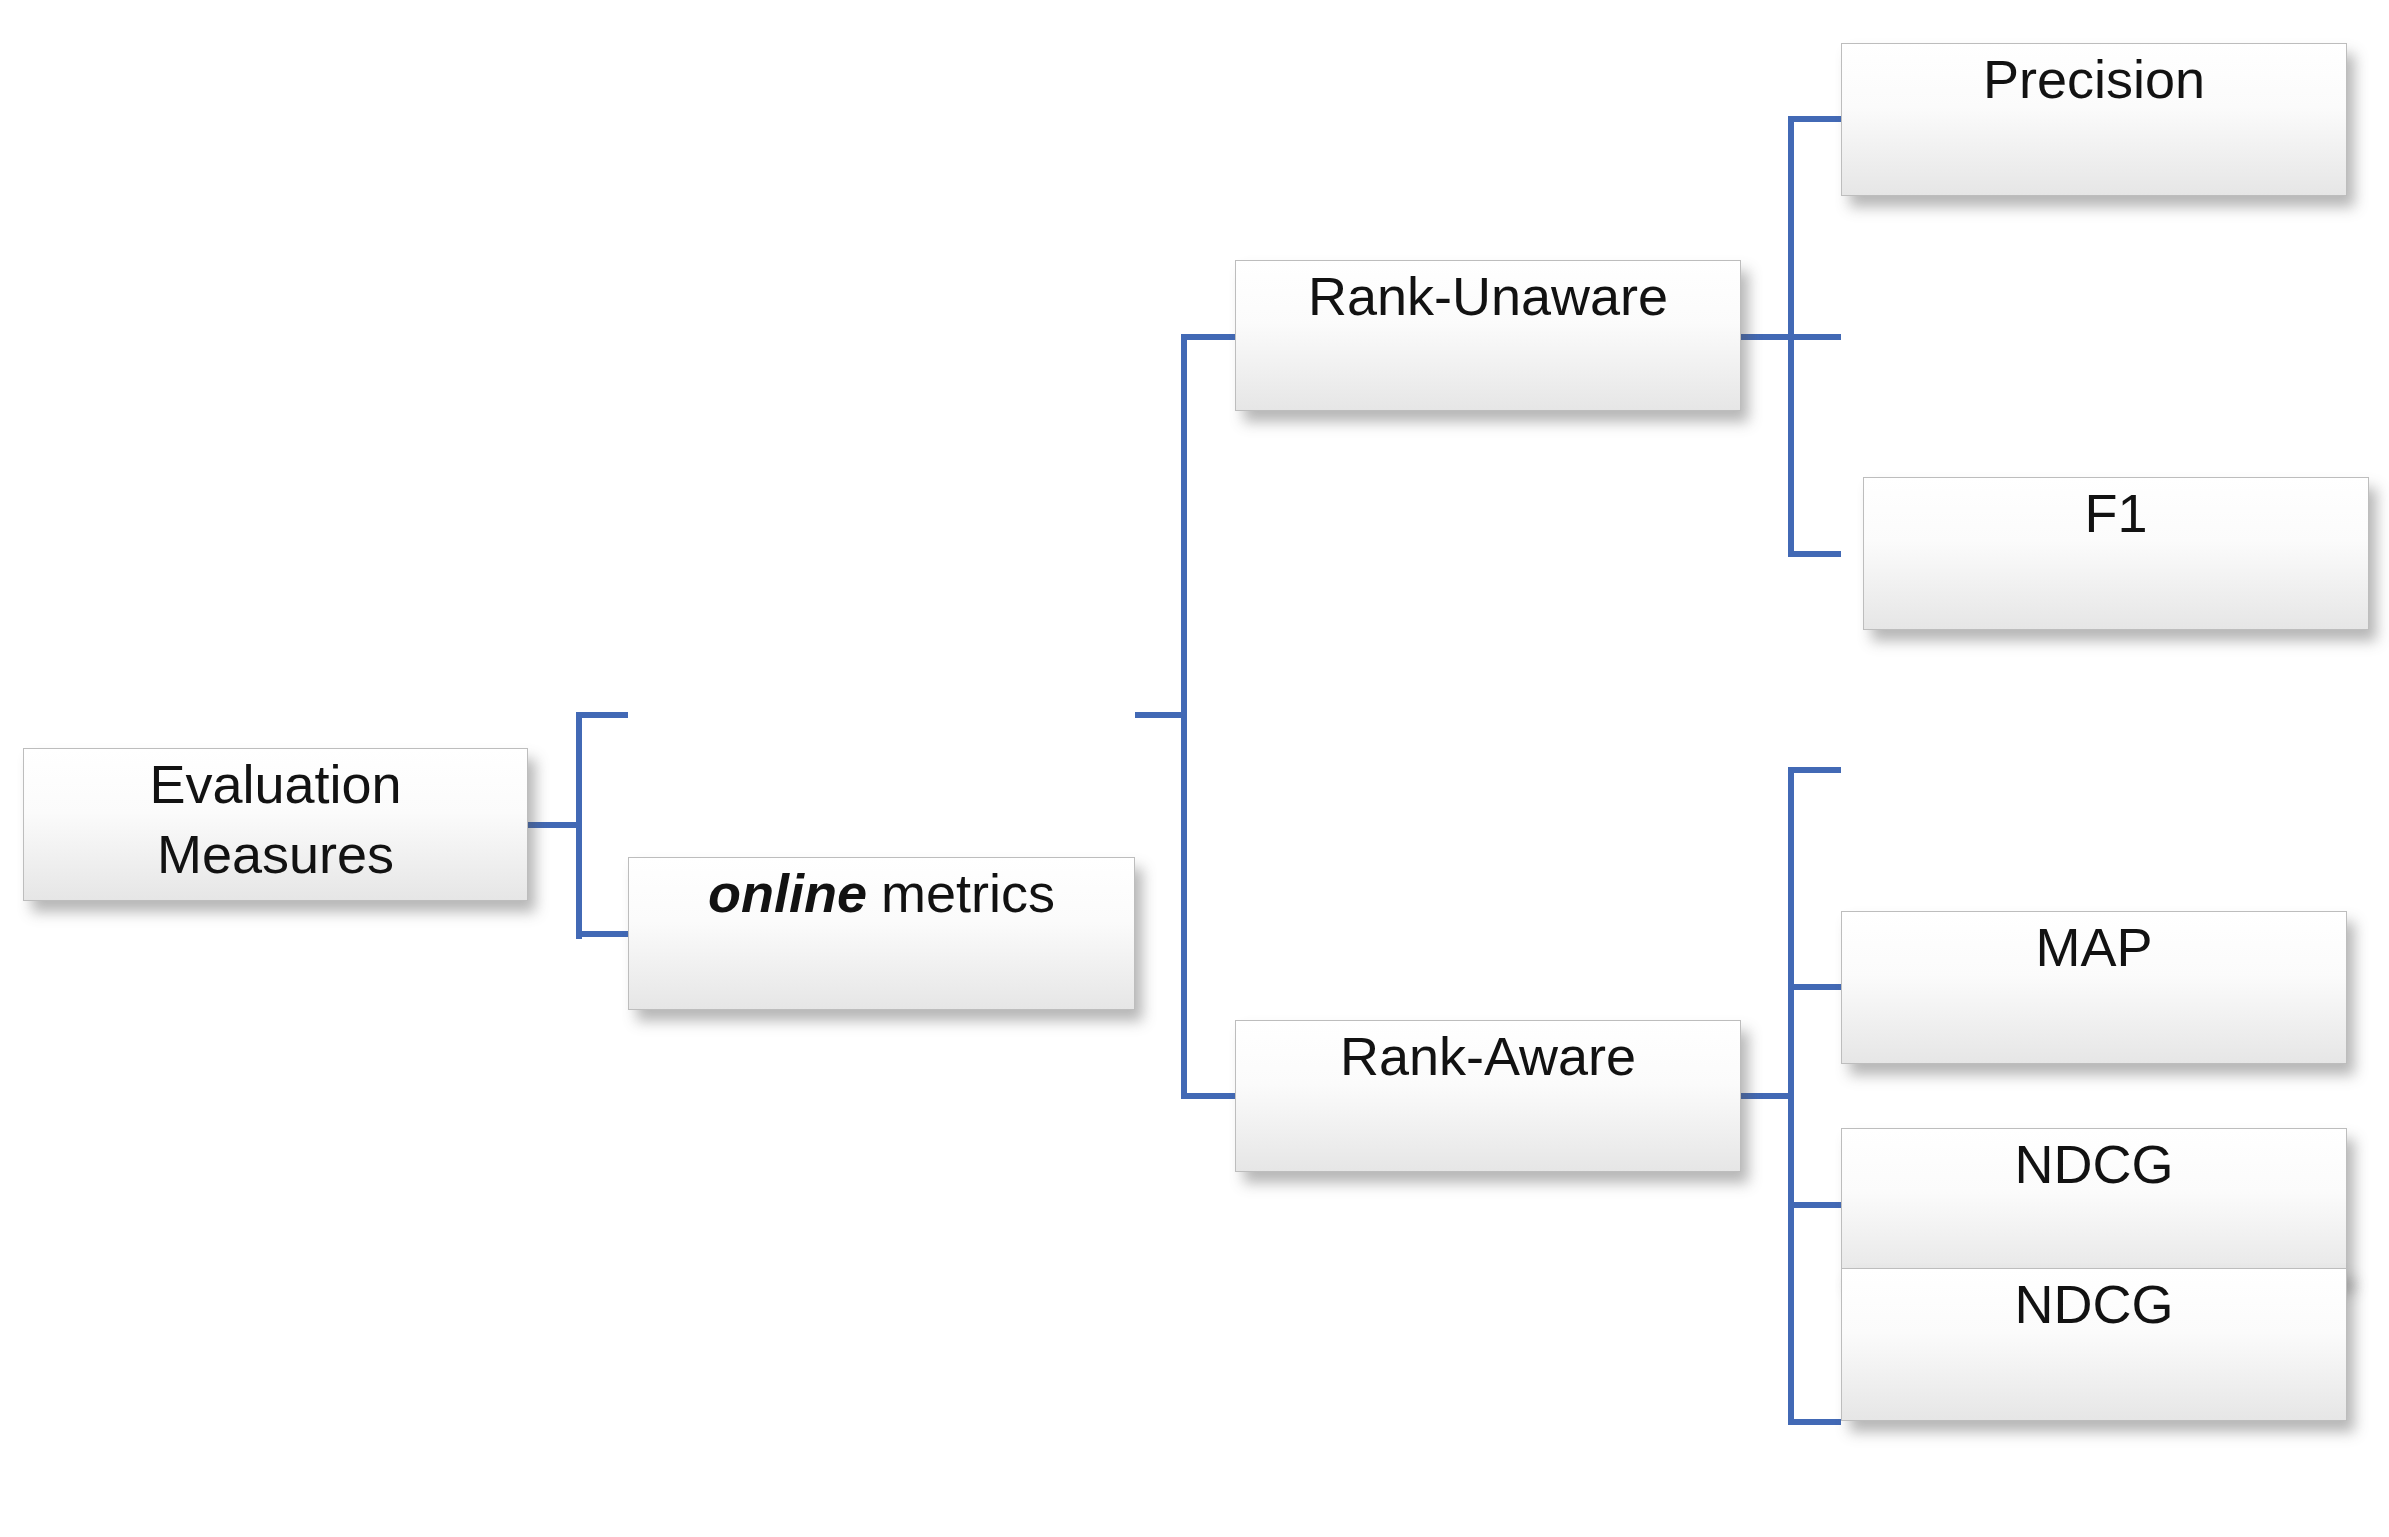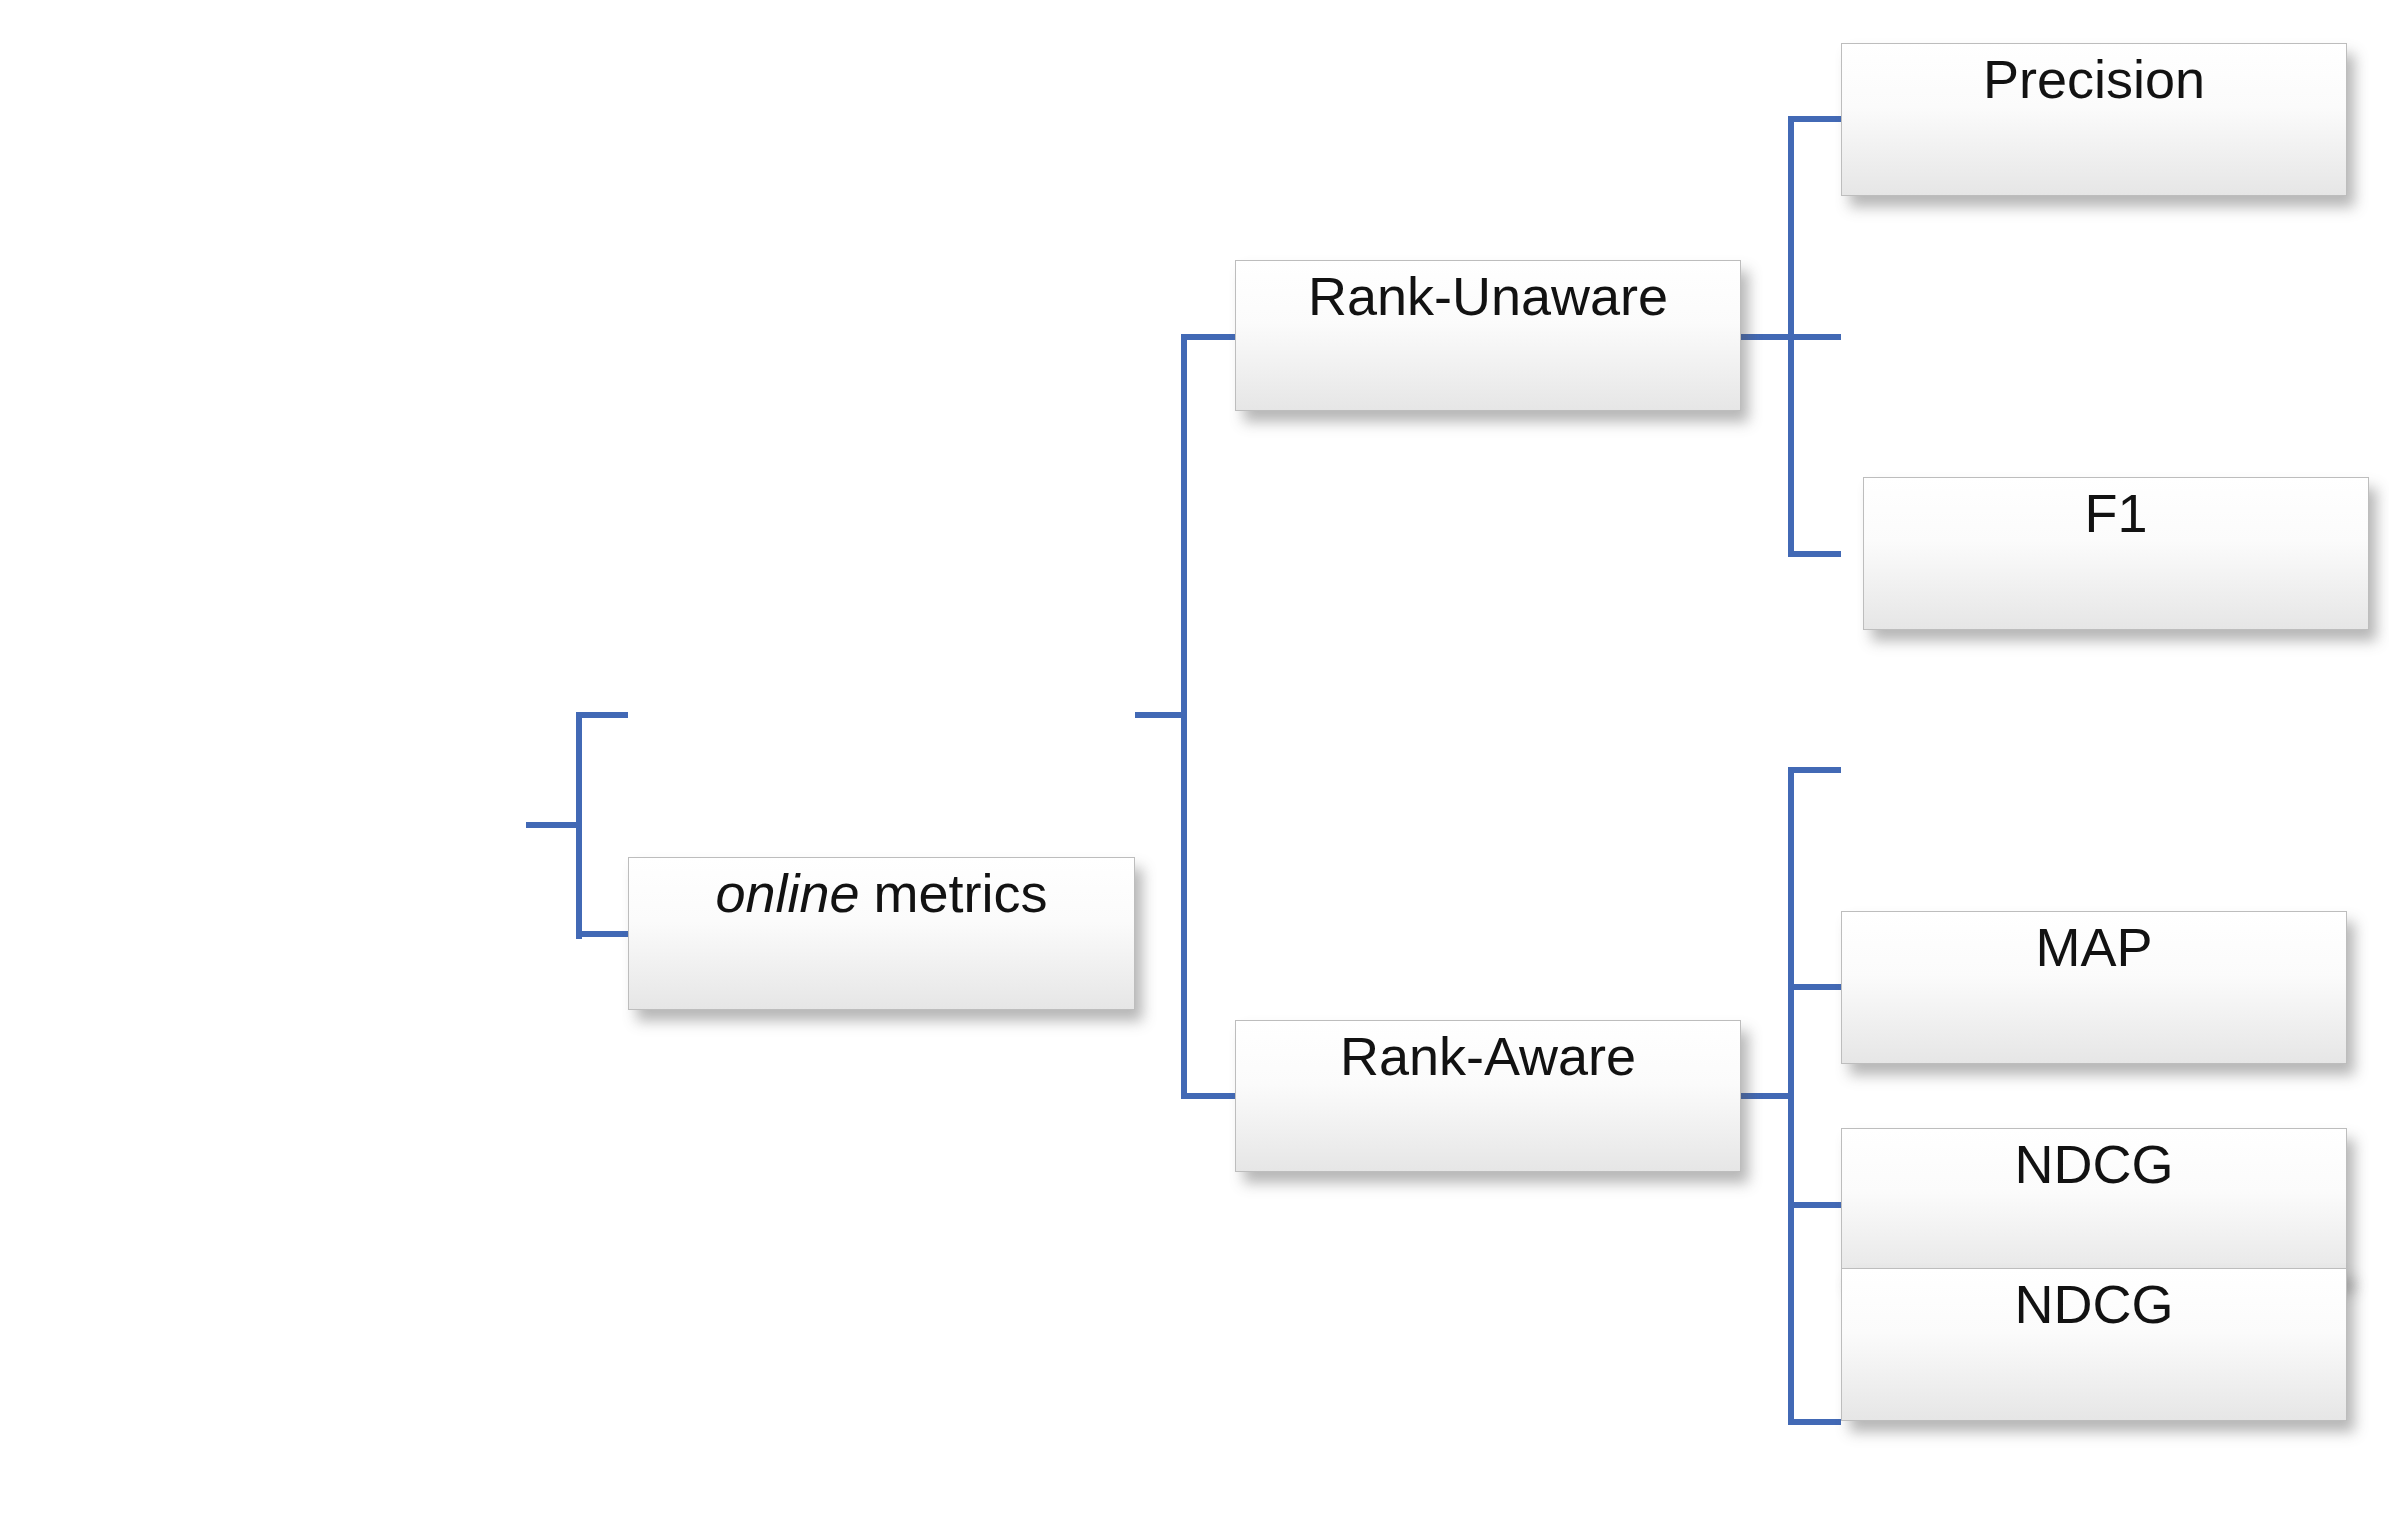--- a/index.html
+++ b/index.html
@@ -20,21 +20,21 @@
     text-align:center;
     color:#121212;
     font-size:54px;
     line-height:1.3;
   }
   .node .lbl{white-space:nowrap;}
   .node-evaluation .lbl{white-space:normal;max-width:398px;}
   .em-part{font-style:italic;margin-right:0.26em;}
   .offline-style .em-part{font-weight:700;}
   .offline-style .rest-part{font-weight:700;font-style:normal;}
-  .online-style .em-part{font-weight:400;}
+  .online-style .em-part{font-weight:700;}
   .online-style .rest-part{font-weight:400;font-style:normal;}
   .line{
     position:absolute;
     background:#4269b5;
   }
 </style>
 </head>
 <body>
 
 <div class="canvas">
@@ -54,20 +54,23 @@
   <div class="line" style="left:1788px;top:116px;width:53px;height:5.6px"></div>
   <div class="line" style="left:1788px;top:551px;width:53px;height:5.6px"></div>
 
   <div class="line" style="left:1741px;top:1093px;width:53px;height:5.6px"></div>
   <div class="line" style="left:1788px;top:767px;width:5.6px;height:658px"></div>
   <div class="line" style="left:1788px;top:767px;width:53px;height:5.6px"></div>
   <div class="line" style="left:1788px;top:984px;width:53px;height:5.6px"></div>
   <div class="line" style="left:1788px;top:1202px;width:53px;height:5.6px"></div>
   <div class="line" style="left:1788px;top:1419px;width:53px;height:5.6px"></div>
 
+  <div class="node node-evaluation" style="left:23px;top:748px;width:505px;height:153px">
+    <span class="lbl">Evaluation Measures</span>
+  </div>
 
 
   <div class="node" style="left:628px;top:857px;width:507px;height:153px">
     <span class="lbl online-style"><span class="em-part">online</span><span class="rest-part">metrics</span></span>
   </div>
 
   <div class="node" style="left:1235px;top:260px;width:506px;height:151px">
     <span class="lbl">Rank-Unaware</span>
   </div>
 

